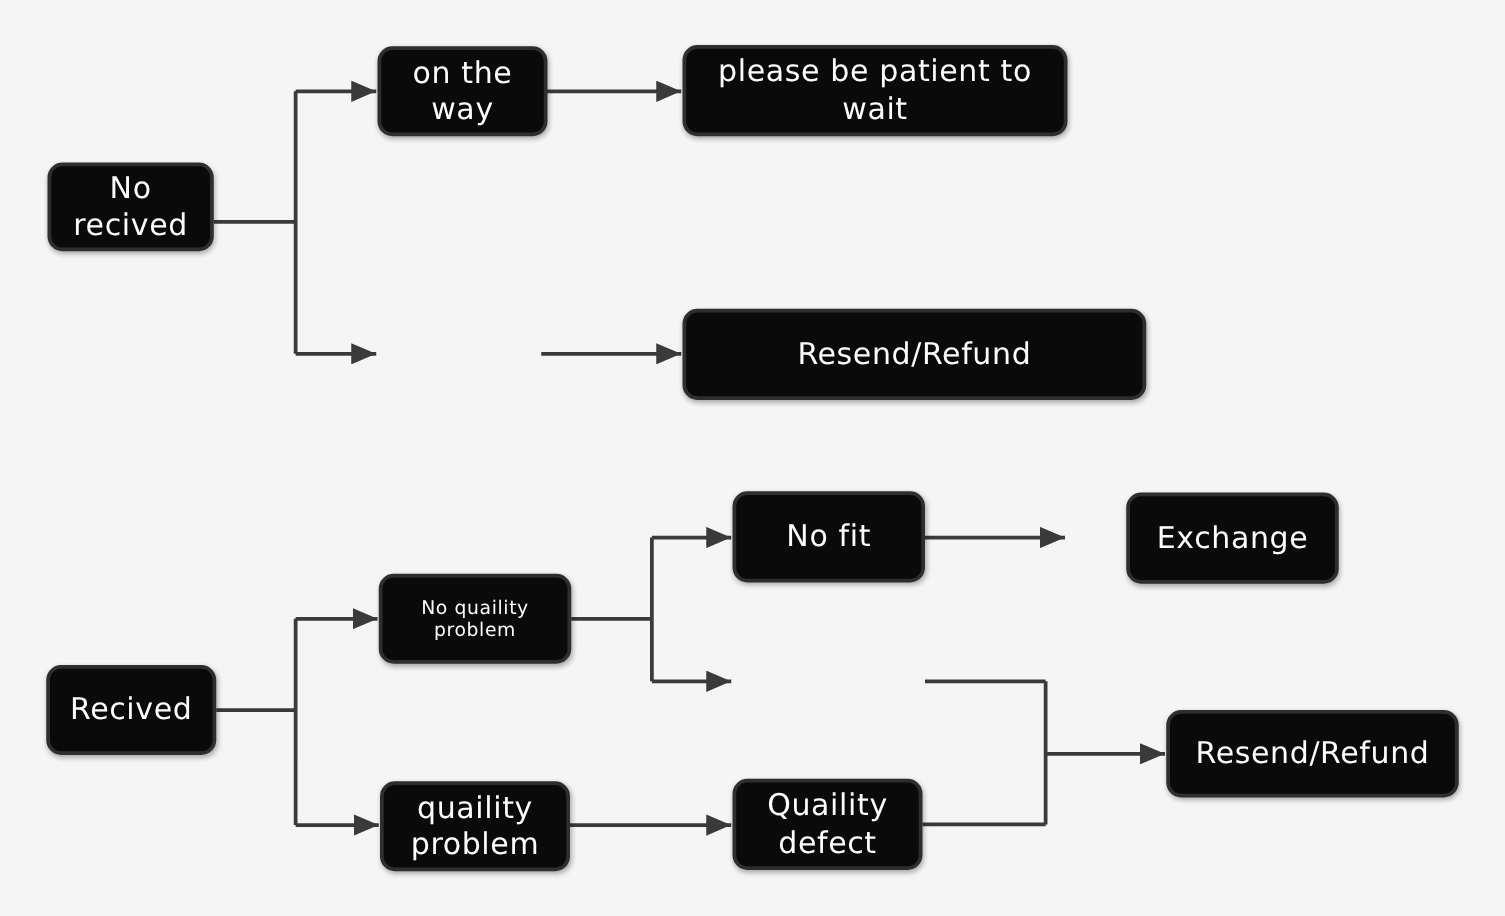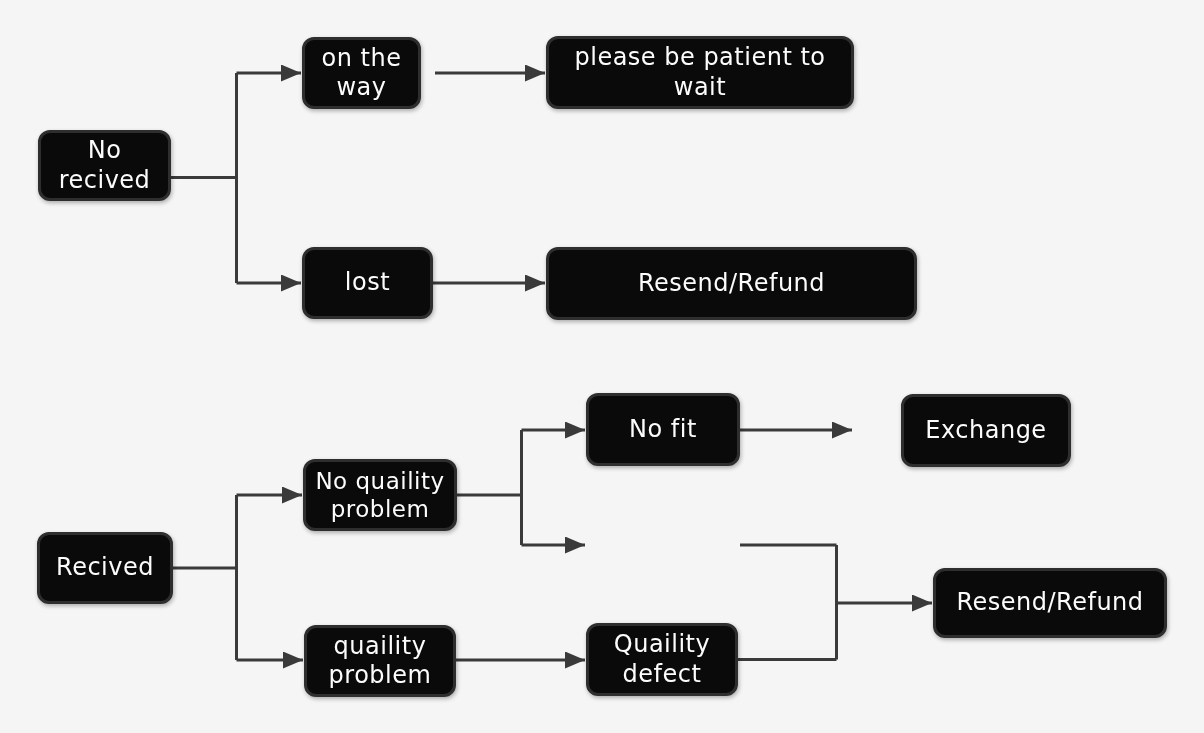--- a/index.html
+++ b/index.html
@@ -38,24 +38,24 @@
     justify-content: center;
     text-align: center;
     font-size: 24px;
     line-height: 1.22;
     letter-spacing: 0.5px;
   }
   .node .label {
     white-space: pre-line;
     padding: 0 6px;
   }
-  .node.small { font-size: 23px; }
+  .node.small { font-size: 15px; }
   
   .n-no-recived        { left: 38px;  top: 130px; width: 133px; height: 71px; }
-  .n-on-the-way        { left: 302px; top: 37px;  width: 119px; height: 72px; align-items: center; }
+  .n-on-the-way        { left: 302px; top: 37px;  width: 136px; height: 72px; align-items: center; }
   .n-please-be-patient { left: 546px; top: 36px;  width: 308px; height: 73px; }
   .n-lost              { left: 302px; top: 247px; width: 131px; height: 72px; }
   .n-resend-refund-1   { left: 546px; top: 247px; width: 371px; height: 73px; }
   .n-recived           { left: 37px;  top: 532px; width: 136px; height: 72px; }
   .n-no-quality-problem{ left: 303px; top: 459px; width: 154px; height: 72px; }
   .n-quality-problem   { left: 304px; top: 625px; width: 152px; height: 72px; }
   .n-no-fit            { left: 586px; top: 393px; width: 154px; height: 73px; }
   .n-exchange          { left: 853px; top: 394px; width: 170px; height: 73px; margin-left: 48px; }
   .n-wrong-delivery    { left: 586px; top: 509px; width: 154px; height: 73px; }
   .n-quality-defect    { left: 586px; top: 623px; width: 152px; height: 73px; }
@@ -111,23 +111,20 @@
     <span class="label">No
 recived</span>
   </div>
   <div class="node n-on-the-way">
     <span class="label">on the
 way</span>
   </div>
   <div class="node n-please-be-patient">
     <span class="label">please be patient to wait</span>
   </div>
-  <div class="node n-lost">
-    <span class="label">lost</span>
-  </div>
   <div class="node n-resend-refund-1">
     <span class="label">Resend/Refund</span>
   </div>
 
   <div class="node n-recived">
     <span class="label">Recived</span>
   </div>
   <div class="node small n-no-quality-problem">
     <span class="label">No quaility
 problem</span>

